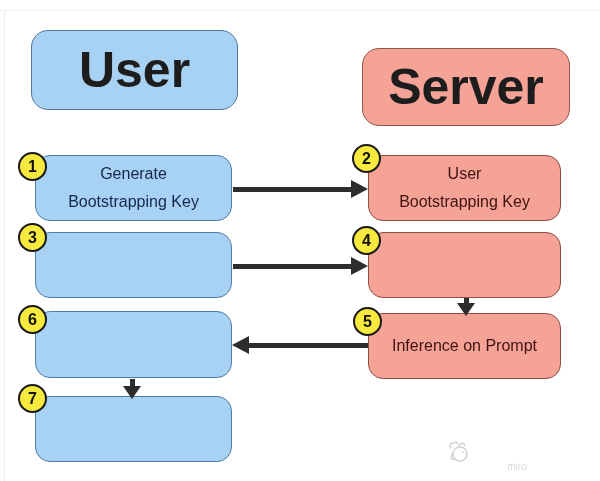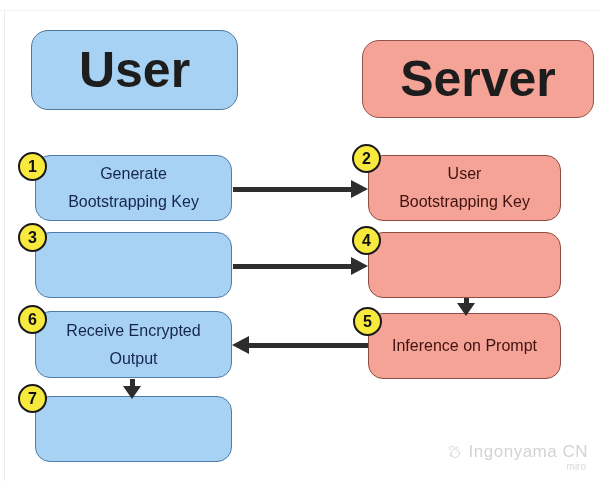--- a/index.html
+++ b/index.html
@@ -15,21 +15,21 @@
   .top-edge { position: absolute; left: 0; right: 0; top: 10px; height: 1px; background: #f3f3f3; }
   .left-edge { position: absolute; left: 4px; top: 10px; bottom: 0; width: 1px; background: #ececec; }
 
   .hdr {
     position: absolute;
     display: flex; align-items: center; justify-content: center;
     font-size: 50px; font-weight: 700; color: #1d1d1d;
     border-radius: 17px;
   }
   .user-hdr   { left: 31px;  top: 30px; width: 207px; height: 80px; background: #a8d2f3; border: 1.5px solid #53789d; }
-  .server-hdr { left: 362px; top: 40px; width: 232px; height: 78px; background: #f4a396; border: 1.5px solid #95544b; }
+  .server-hdr { left: 362px; top: 48px; width: 208px; height: 78px; background: #f4a396; border: 1.5px solid #95544b; }
 
   .box {
     position: absolute;
     border-radius: 15px;
     display: flex; align-items: center; justify-content: center;
     text-align: center;
   }
   .box.user   { background: #a8d2f3; border: 1.5px solid #4f7ca8; color: #16254d; }
   .box.server { background: #f4a396; border: 1.5px solid #8f4c43; color: #3f1210; }
   .lbl { font-size: 16px; line-height: 28px; white-space: pre-line; }
@@ -84,21 +84,21 @@
   #a45 .vline { top: 0; height: 6px; }
   #a45 .head-down { top: 5px; }
 
   #a67 { left: 123px; top: 379px; width: 18px; height: 20px; }
   #a67 .vline { top: 0; height: 8px; }
   #a67 .head-down { top: 7px; }
 
   .watermark { position: absolute; left: 448px; top: 441px; width: 140px; color: #d3d3d3; }
   .wm-row { display: flex; align-items: center; gap: 5px; }
   .wm-brand { font-size: 17px; letter-spacing: 0.5px; white-space: nowrap; }
-  .wm-sub { display: block; text-align: right; font-size: 10px; color: #dadada; margin-top: -2px; margin-right: 2px; }
+  .wm-sub { display: block; text-align: center; font-size: 10px; color: #dadada; margin-top: -2px; margin-right: 2px; }
 </style>
 </head>
 <body>
 
 <div class="canvas">
   <div class="top-edge"></div>
   <div class="left-edge"></div>
 
   <div class="hdr user-hdr">
     <span>User</span>
@@ -122,22 +122,20 @@
   </div>
   <div class="box server b4">
     <span class="badge">4</span>
   </div>
   <div class="box server b5">
     <span class="badge">5</span>
     <span class="lbl">Inference on Prompt</span>
   </div>
   <div class="box user b6">
     <span class="badge">6</span>
-    <span class="lbl">Receive Encrypted
-Output</span>
   </div>
   <div class="box user b7">
     <span class="badge">7</span>
   </div>
 
   <div class="arrow" id="a12">
     <div class="hline"></div>
     <div class="head-right"></div>
   </div>
   <div class="arrow" id="a34">
@@ -161,17 +159,16 @@
     <span class="wm-row">
       <svg width="26" height="22" viewBox="0 0 26 22">
         <g fill="none" stroke="#d3d3d3" stroke-width="1.6" stroke-linecap="round">
           <path d="M3 7 C1 3.5 3 1 5.5 2.5 C6.5 0.5 9.5 0.5 9.5 2.5"></path>
           <path d="M11.5 4.5 C12.5 1.5 16.5 1.5 16.5 4.5"></path>
           <circle cx="12" cy="13" r="7"></circle>
           <path d="M5 13 C2 15 3 19 6.5 18.2"></path>
         </g>
         <circle cx="14.5" cy="11" r="1" fill="#d3d3d3"></circle>
       </svg>
-      <span class="wm-brand">Ingonyama CN</span>
     </span>
     <span class="wm-sub">miro</span>
   </div>
 </div>
 
 </body></html>

